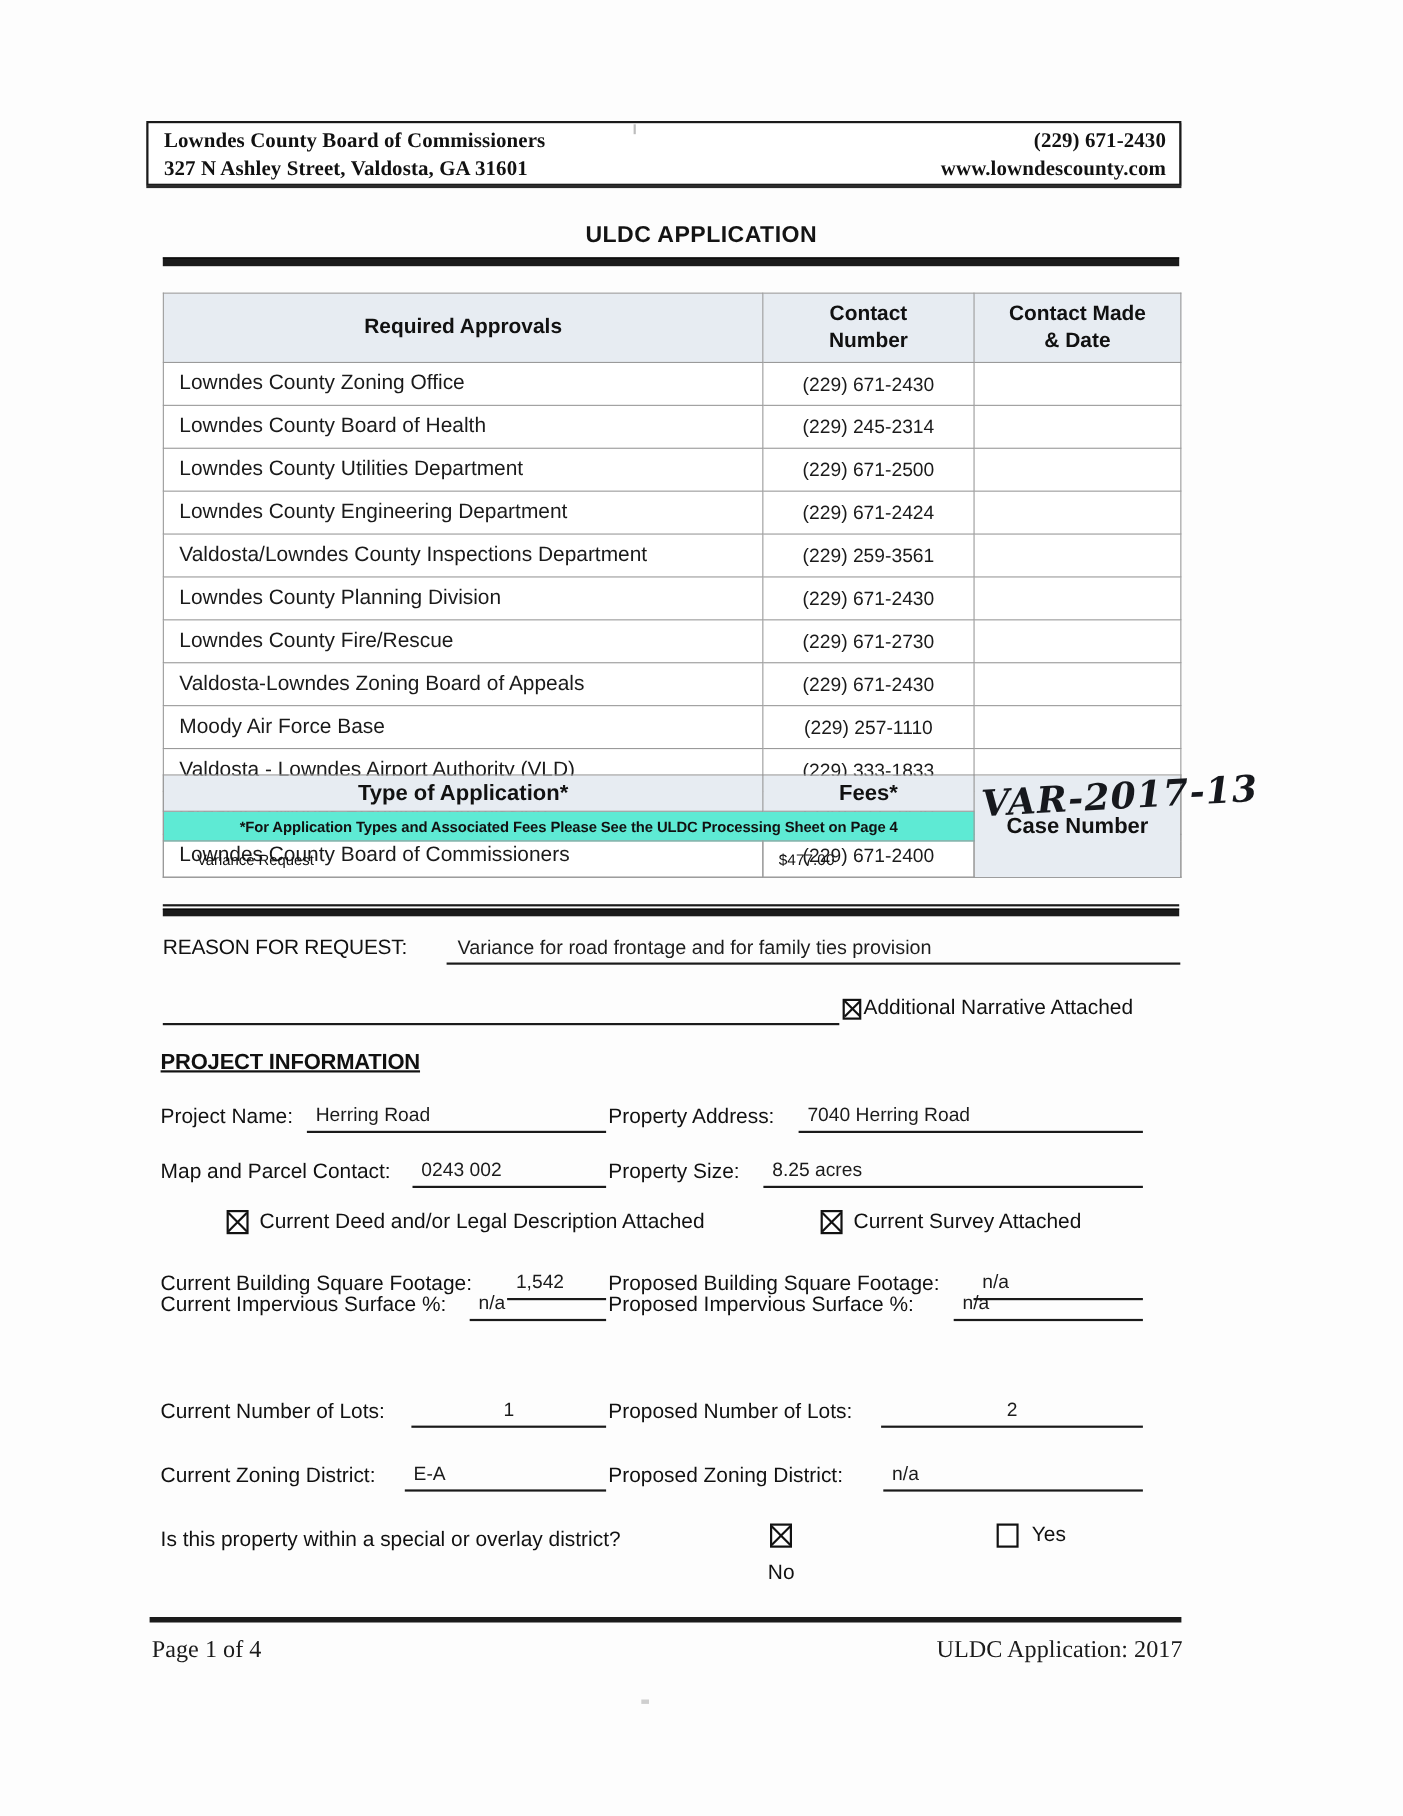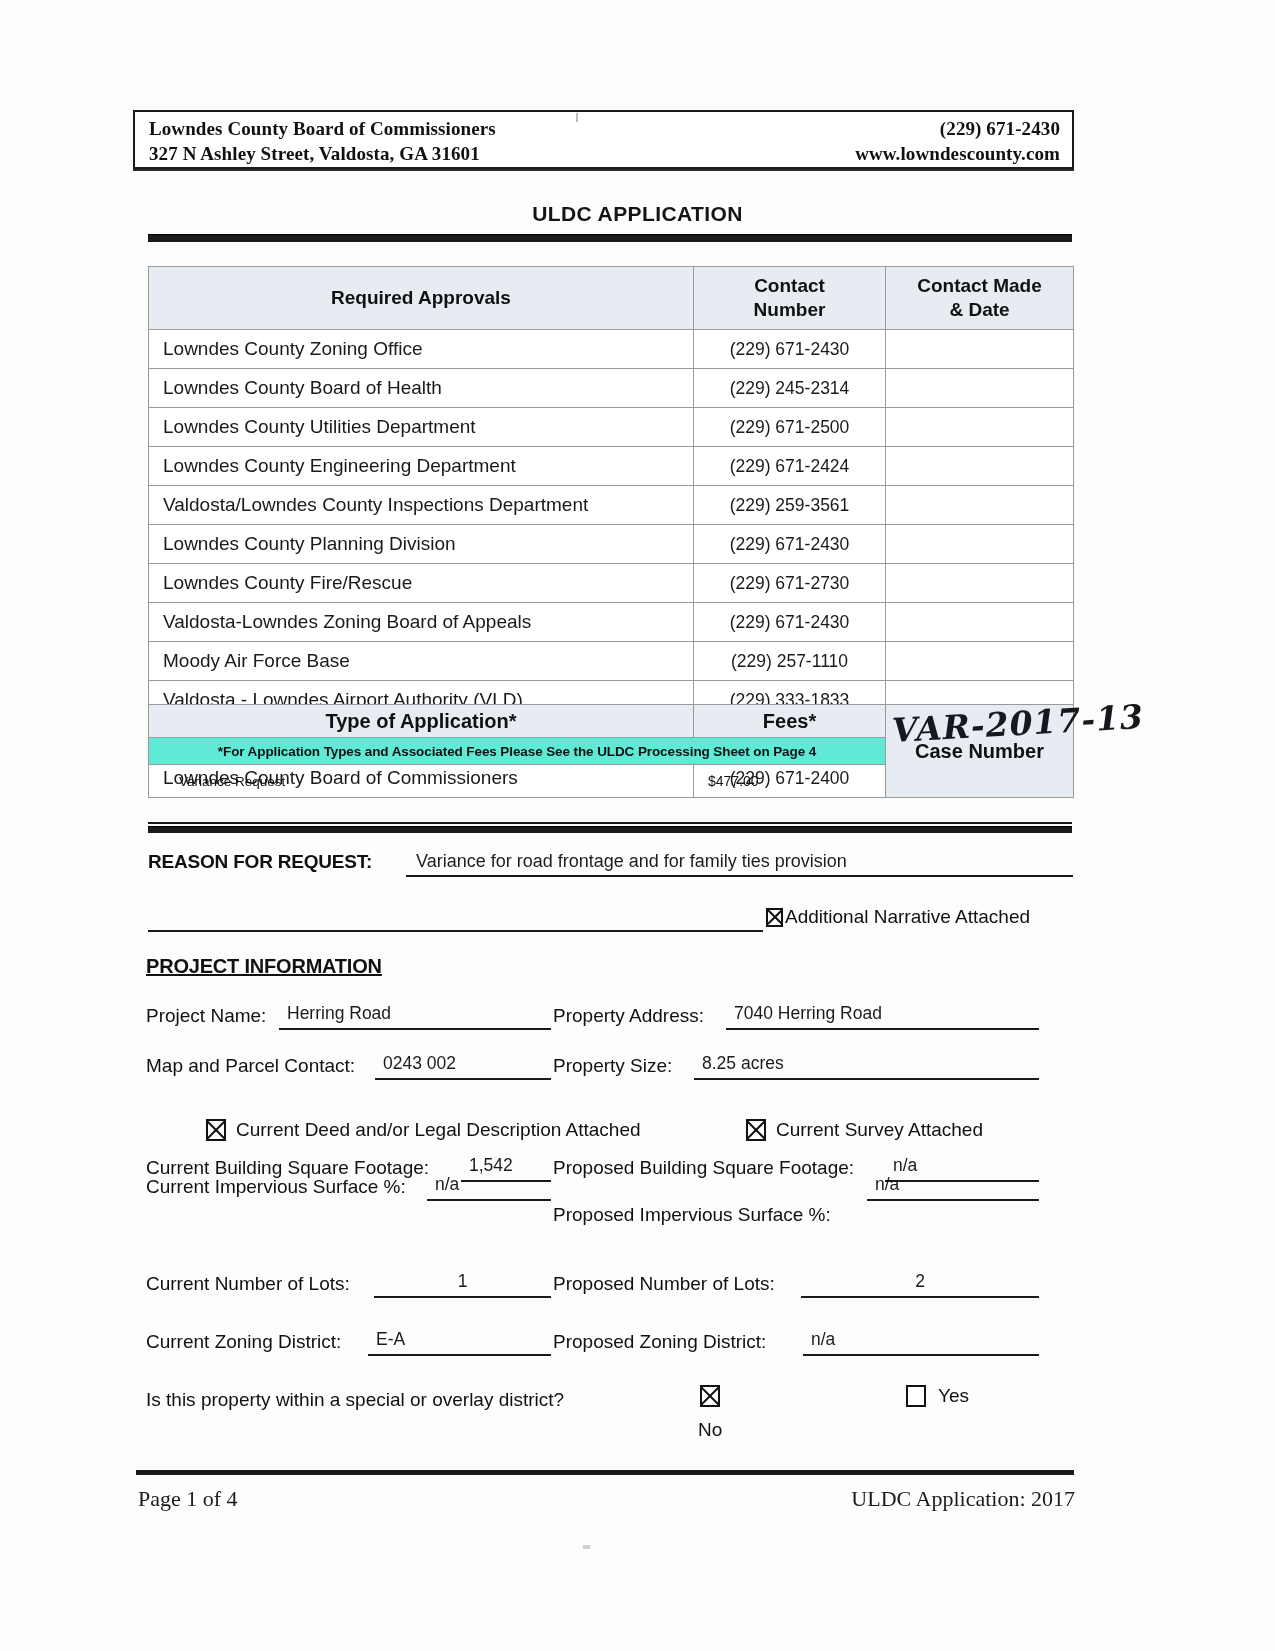--- a/index.html
+++ b/index.html
@@ -208,21 +208,21 @@
     position: absolute;
     left: 148px;
     top: 845px;
     width: 925px;
     height: 34px;
   }
   .reason-label {
     position: absolute;
     left: 0; top: 6px;
     font-size: 19px;
-    font-weight: bold;
+    font-weight: normal;
     letter-spacing: -0.2px;
   }
   .reason-fill {
     position: absolute;
     left: 258px;
     top: 0;
     width: 667px;
     border-bottom: 2px solid #1a1a1a;
     height: 30px;
   }
@@ -323,21 +323,20 @@
     top: 1100px;
     width: 900px;
     font-size: 19px;
   }
   .attach-item {
     position: absolute;
     display: flex;
     align-items: center;
     gap: 10px;
     white-space: nowrap;
-    margin-top: 19px;
   }
 
   .overlay-row {
     position: absolute;
     left: 146px;
     top: 1350px;
     width: 900px;
     font-size: 19px;
   }
   .overlay-q { position: absolute; left: 0; top: 4px; white-space: nowrap; }
@@ -559,21 +558,21 @@
     <div class="fline" style="left:739px; width:154px;">
       <span>n/a</span>
     </div>
   </div>
 
   <div class="frow" style="top:1171px;">
     <span class="fl">Current Impervious Surface %:</span>
     <div class="fline" style="left:281px; width:124px;">
       <span>n/a</span>
     </div>
-    <span class="fl2" style="left:407px;margin-top:28px;">Proposed Impervious Surface %:</span>
+    <span class="fl2" style="left:407px;">Proposed Impervious Surface %:</span>
     <div class="fline" style="left:721px; width:172px;">
       <span>n/a</span>
     </div>
   </div>
 
   <div class="frow" style="top:1268px;">
     <span class="fl">Current Number of Lots:</span>
     <div class="fline" style="left:228px; width:177px;">
       <span class="ctr">1</span>
     </div>

